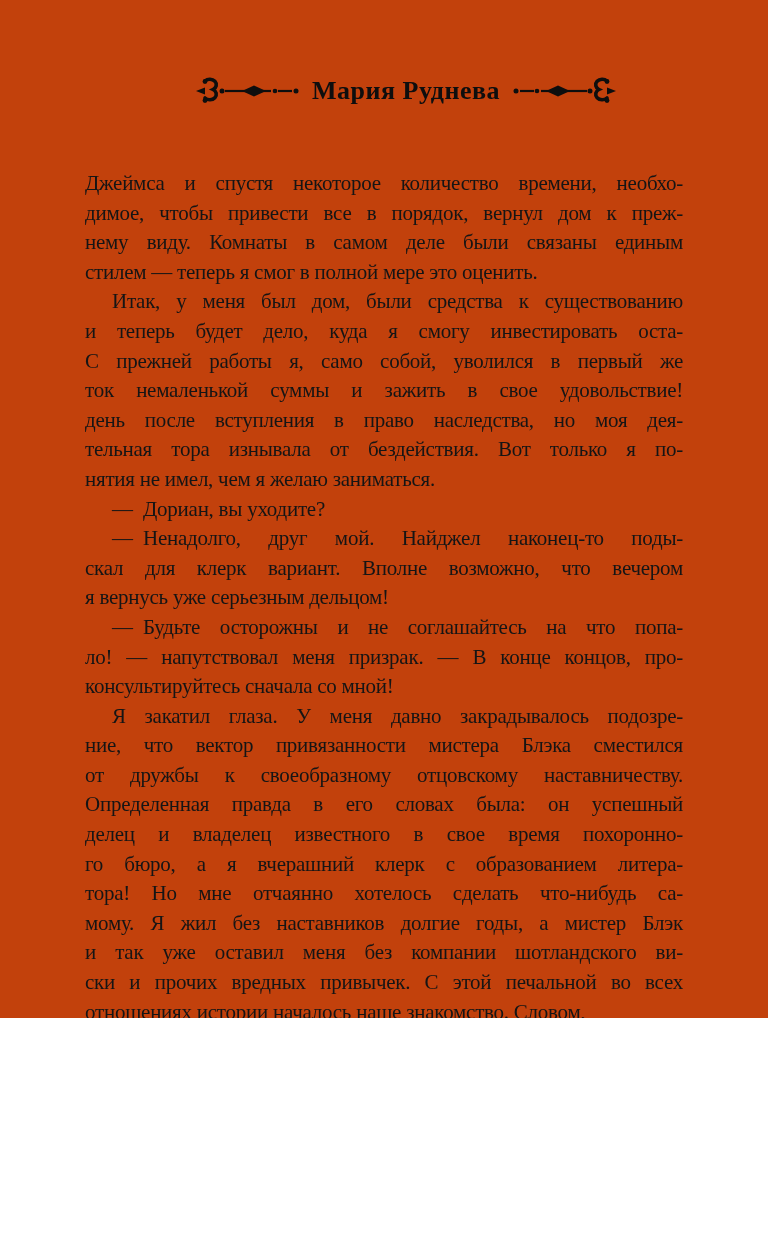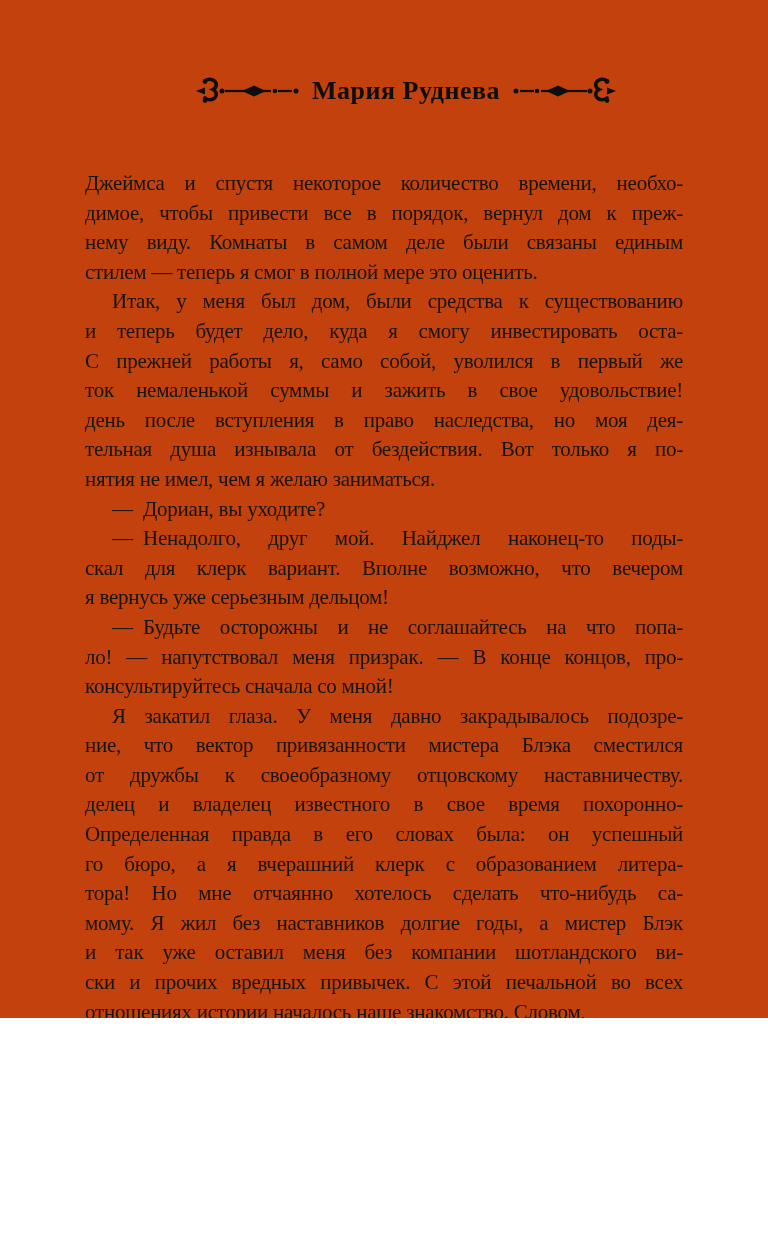--- a/index.html
+++ b/index.html
@@ -112,42 +112,42 @@
         <div class="line">димое, чтобы привести все в порядок, вернул дом к преж-</div>
         <div class="line">нему виду. Комнаты в самом деле были связаны единым</div>
         <div class="line last">стилем — теперь я смог в полной мере это оценить.</div>
       </div>
       <div>
         <div class="line indent">Итак, у меня был дом, были средства к существованию</div>
         <div class="line">и теперь будет дело, куда я смогу инвестировать оста-</div>
         <div class="line">С прежней работы я, само собой, уволился в первый же</div>
         <div class="line">ток немаленькой суммы и зажить в свое удовольствие!</div>
         <div class="line">день после вступления в право наследства, но моя дея-</div>
-        <div class="line">тельная душа изнывала от бездействия. Вот только я по-</div>
+        <div class="line">тельная тора изнывала от бездействия. Вот только я по-</div>
         <div class="line last">нятия не имел, чем я желаю заниматься.</div>
       </div>
       <div>
         <div class="line last indent">— Дориан, вы уходите?</div>
       </div>
       <div>
         <div class="line indent">— Ненадолго, друг мой. Найджел наконец-то поды-</div>
         <div class="line">скал для клерк вариант. Вполне возможно, что вечером</div>
         <div class="line last">я вернусь уже серьезным дельцом!</div>
       </div>
       <div>
         <div class="line indent">— Будьте осторожны и не соглашайтесь на что попа-</div>
         <div class="line">ло! — напутствовал меня призрак. — В конце концов, про-</div>
         <div class="line last">консультируйтесь сначала со мной!</div>
       </div>
       <div>
         <div class="line indent">Я закатил глаза. У меня давно закрадывалось подозре-</div>
         <div class="line">ние, что вектор привязанности мистера Блэка сместился</div>
         <div class="line">от дружбы к своеобразному отцовскому наставничеству.</div>
+        <div class="line">Определенная правда в его словах была: он успешный</div>
         <div class="line">делец и владелец известного в свое время похоронно-</div>
-        <div class="line">Определенная правда в его словах была: он успешный</div>
         <div class="line">го бюро, а я вчерашний клерк с образованием литера-</div>
         <div class="line">тора! Но мне отчаянно хотелось сделать что-нибудь са-</div>
         <div class="line">мому. Я жил без наставников долгие годы, а мистер Блэк</div>
         <div class="line">и так уже оставил меня без компании шотландского ви-</div>
         <div class="line">ски и прочих вредных привычек. С этой печальной во всех</div>
         <div class="line last">отношениях истории началось наше знакомство. Словом,</div>
       </div>
     </div>
 
   <div class="folio">

